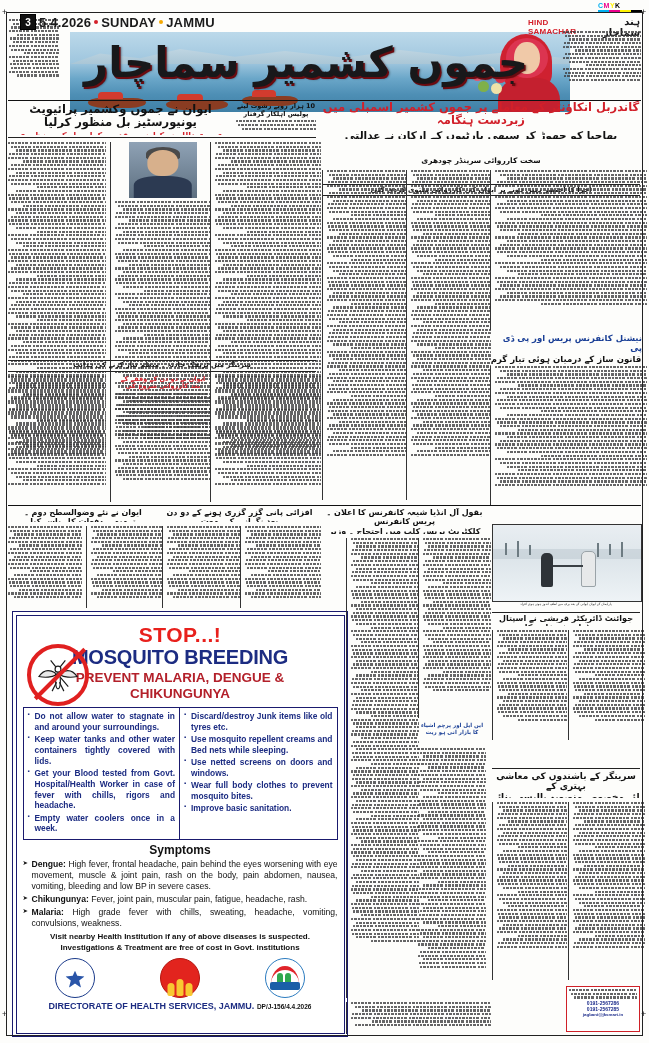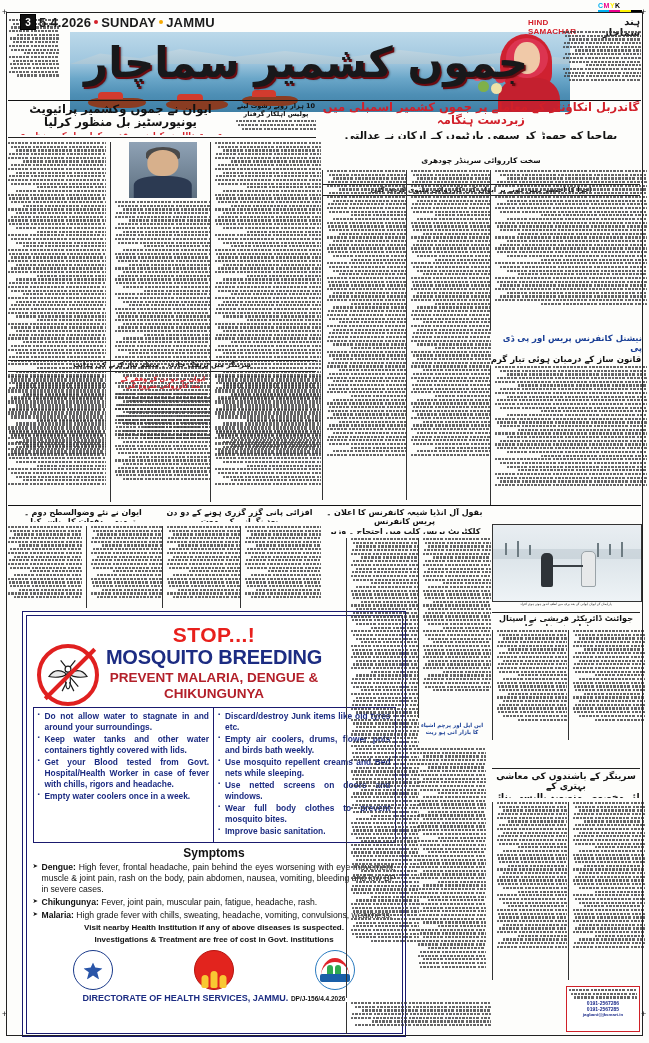--- a/index.html
+++ b/index.html
@@ -63,21 +63,21 @@
   .hl{font-weight:bold;direction:rtl;font-family:"DejaVu Sans",sans-serif;line-height:1.15;}
   .hl-red{color:#d2202a;}
   .hl-blue{color:#1a3f96;}
   .hl-black{color:#111;}
   .vrule{border-left:1px solid #333;}
 
   
   .col{position:absolute;overflow:hidden;}
 
   
-  .ad{position:absolute;left:22px;top:611px;width:334px;height:424px;border:1.4px solid #1a1a6e;background:#fff;padding-left:48px;}
+  .ad{position:absolute;left:12px;top:611px;width:334px;height:424px;border:1.4px solid #1a1a6e;background:#fff;}
   .ad-inner{position:absolute;inset:2.5px;border:1px solid #1a1a6e;}
   .ad-pad{padding:4px 6px;}
   .stop{text-align:center;font-size:21px;font-weight:bold;color:#e8201c;letter-spacing:.5px;margin:3px 0 0 0;}
   .mb{text-align:center;font-size:20px;font-weight:bold;color:#1c2c82;letter-spacing:-.2px;margin-top:-1px;}
   .pm{text-align:center;font-size:13.5px;font-weight:bold;color:#b3202a;line-height:1.18;margin-top:1px;}
   .mosq-no{position:absolute;left:10px;top:28px;width:62px;height:62px;}
   .mosq-no .circle{position:absolute;inset:0;border:4px solid #e02020;border-radius:50%;}
   .mosq-no .slash{position:absolute;left:-2px;top:28px;width:70px;height:4px;background:#e02020;transform:rotate(-45deg);transform-origin:center;}
   .bulletbox{display:flex;border:1px solid #1a1a6e;margin-top:5px;}
   .bcol{width:50%;padding:3px 4px;box-sizing:border-box;}
@@ -1003,21 +1003,20 @@
             <ul>
               <li>Do not allow water to stagnate in and around your surroundings.</li>
               <li>Keep water tanks and other water containers tightly covered with lids.</li>
               <li>Get your Blood tested from Govt. Hospital/Health Worker in case of fever with chills, rigors and headache.</li>
               <li>Empty water coolers once in a week.</li>
             </ul>
           </div>
           <div class="bcol">
             <ul>
               <li>Discard/destroy Junk items like old tyres etc.</li>
-              <li>Empty air coolers, drums, flower pots and birds bath weekly.</li>
               <li>Use mosquito repellent creams and Bed nets while sleeping.</li>
               <li>Use netted screens on doors and windows.</li>
               <li>Wear full body clothes to prevent mosquito bites.</li>
               <li>Improve basic sanitation.</li>
             </ul>
           </div>
         </div>
 
         <div class="symh">Symptoms</div>
 

